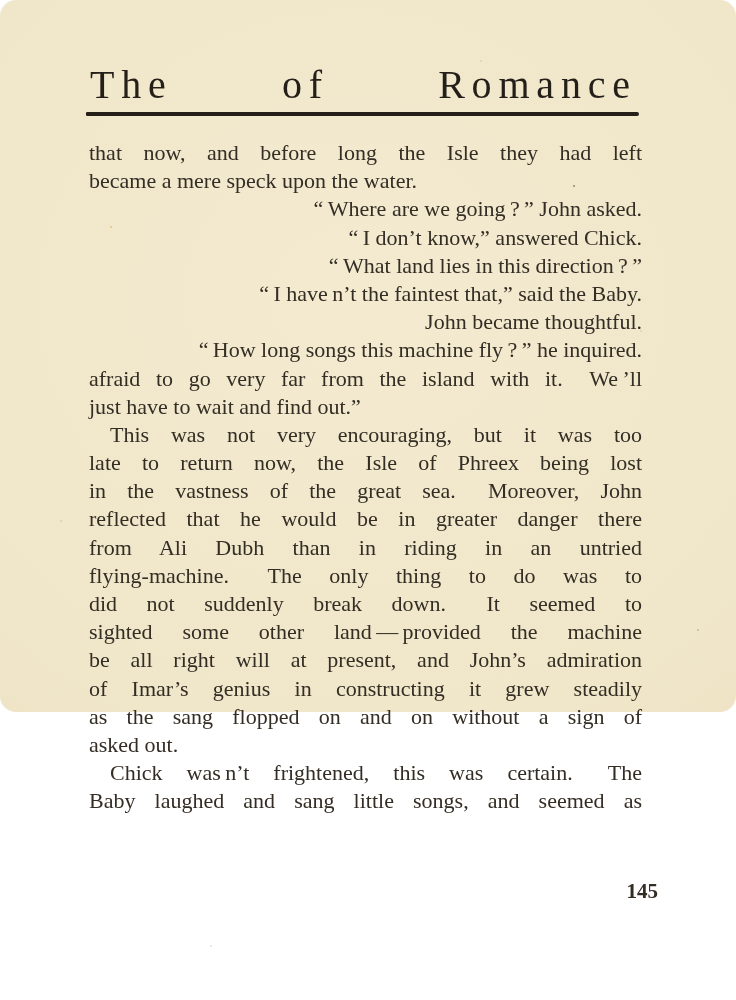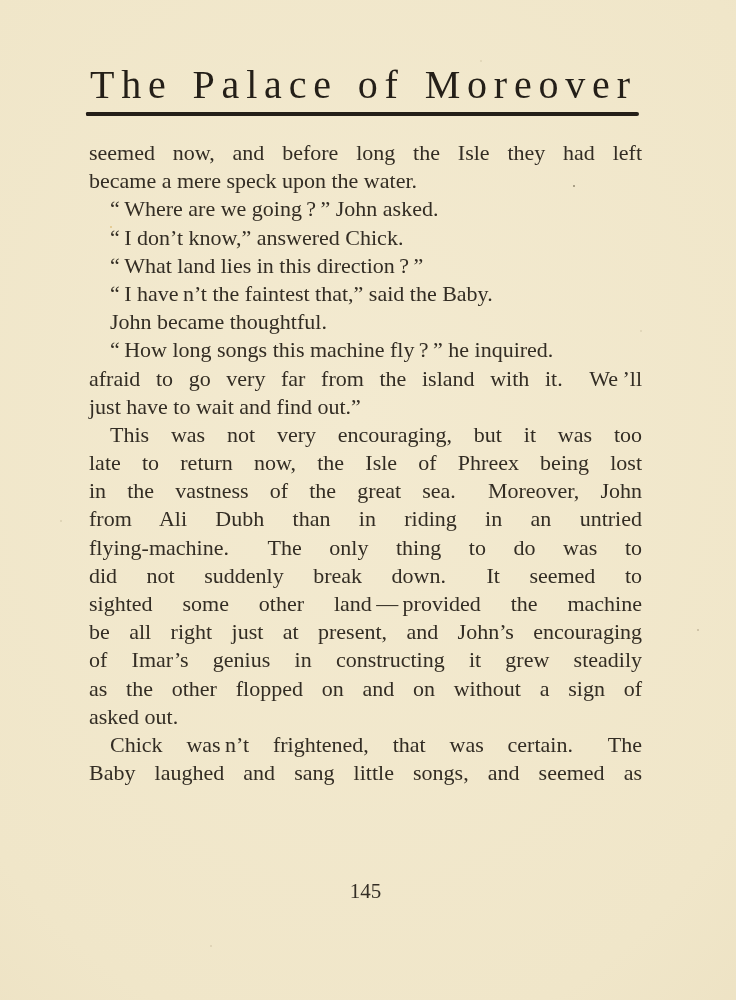--- a/index.html
+++ b/index.html
@@ -6,27 +6,28 @@
     --paper:#f0e6c9;
     --paper-edge:#e7dab8;
     --paper-center:#f3ead0;
     --ink:#332d24;
     --title-ink:#241f18;
   }
   html,body{margin:0;padding:0;}
   body{width:736px;height:1000px;overflow:hidden;}
   .sheet{
     position:relative;
-    width:736px;height:1000px;
+    width:736px;height:712px;
     background:radial-gradient(120% 115% at 48% 42%,
       var(--paper-center) 0%,
       var(--paper) 55%,
       var(--paper-edge) 100%);
     font-family:"Liberation Serif", serif;
     color:var(--ink);
+    border-radius:16px;
   }
   
   .speckles{
     position:absolute;left:0;top:0;width:2px;height:2px;border-radius:50%;
     box-shadow:
       573px 185px 0 0 rgba(70,58,38,.55),
       110px 226px 0 0 rgba(205,150,45,.45),
       697px 629px 0 0 rgba(100,84,55,.30),
       60px 520px 0 0 rgba(120,100,60,.18),
       640px 330px 0 0 rgba(120,100,60,.16),
@@ -55,61 +56,63 @@
   .line{
     height:28.2px;line-height:28.2px;
     white-space:normal;
   }
   .line.justify{
     text-align:justify;
     text-align-last:justify;
   }
   .line.indent{
     padding-left:21px;
+    text-align:right;
   }
   .folio{
-    position:absolute;left:89px;top:878px;width:553px;
-    text-align:center;font-size:21px;line-height:26px;
+    position:absolute;left:105px;top:878px;width:553px;
+    text-align:right;font-size:21px;line-height:26px;
     color:var(--ink);
+    font-weight:bold;
   }
 </style>
 </head>
 <body>
 
 <div class="sheet">
   <div class="speckles"></div>
 
   <div class="running-head">
       <span>The</span>
-      <span>Palace</span>
       <span>of</span>
-      <span>Moreover</span>
+      <span>Romance</span>
     </div>
   <div class="head-rule"></div>
 
   <div class="textblock">
-      <div class="line justify">seemed now, and before long the Isle they had left</div>
+      <div class="line justify">that now, and before long the Isle they had left</div>
       <div class="line">became a mere speck upon the water.</div>
       <div class="line indent">“ Where are we going ? ” John asked.</div>
       <div class="line indent">“ I don’t know,” answered Chick.</div>
       <div class="line indent">“ What land lies in this direction ? ”</div>
       <div class="line indent">“ I have n’t the faintest that,” said the Baby.</div>
       <div class="line indent">John became thoughtful.</div>
       <div class="line indent">“ How long songs this machine fly ? ” he inquired.</div>
       <div class="line justify">afraid to go very far from the island with it.  We ’ll</div>
       <div class="line">just have to wait and find out.”</div>
       <div class="line indent justify">This was not very encouraging, but it was too</div>
       <div class="line justify">late to return now, the Isle of Phreex being lost</div>
       <div class="line justify">in the vastness of the great sea.  Moreover, John</div>
+      <div class="line justify">reflected that he would be in greater danger there</div>
       <div class="line justify">from Ali Dubh than in riding in an untried</div>
       <div class="line justify">flying-machine.  The only thing to do was to</div>
       <div class="line justify">did not suddenly break down.  It seemed to</div>
       <div class="line justify">sighted some other land — provided the machine</div>
-      <div class="line justify">be all right just at present, and John’s encouraging</div>
+      <div class="line justify">be all right will at present, and John’s admiration</div>
       <div class="line justify">of Imar’s genius in constructing it grew steadily</div>
-      <div class="line justify">as the other flopped on and on without a sign of</div>
+      <div class="line justify">as the sang flopped on and on without a sign of</div>
       <div class="line">asked out.</div>
-      <div class="line indent justify">Chick was n’t frightened, that was certain.  The</div>
+      <div class="line indent justify">Chick was n’t frightened, this was certain.  The</div>
       <div class="line justify">Baby laughed and sang little songs, and seemed as</div>
     </div>
 
   <div class="folio">145</div>
 </div>
 
 </body></html>

